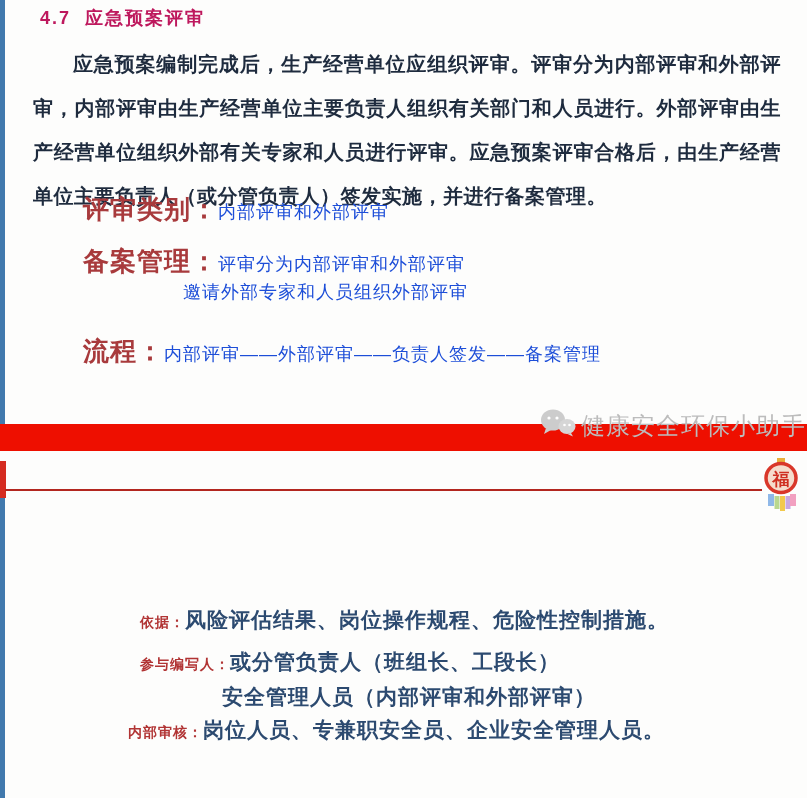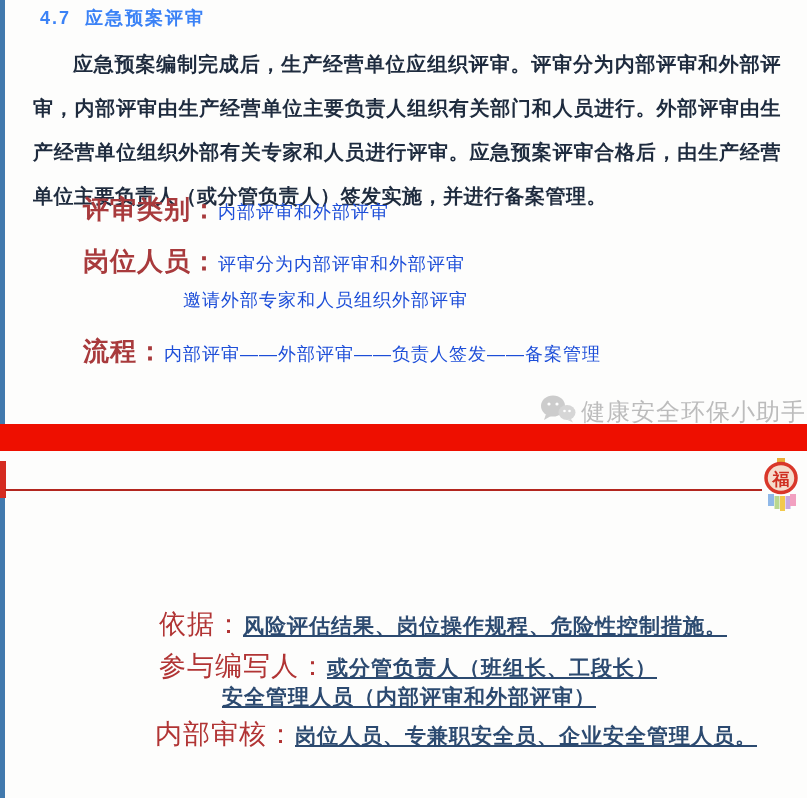--- a/index.html
+++ b/index.html
@@ -13,70 +13,70 @@
   .stripe.top{top:0;height:424px;}
   .stripe.bottom{top:498px;height:300px;}
   .red-left-seg{position:absolute;left:0;top:461px;width:6px;height:37px;background:#d52b20;}
   
   .red-bar{position:absolute;left:0;top:424px;width:807px;height:27px;background:#ee0f00;}
   
   .divider-line{position:absolute;left:5px;top:489px;width:757px;height:2px;background:#b3271f;}
   
   .heading{
     position:absolute;left:40px;top:6px;
-    font-size:18px;font-weight:bold;color:#3b82f6;letter-spacing:2px;
+    font-size:18px;font-weight:bold;color:#be185d;letter-spacing:2px;
     white-space:pre-wrap;
   }
   .paragraph{
     position:absolute;left:33px;top:42px;width:748px;
     font-size:20px;line-height:44px;font-weight:600;
     color:#1e2b3e;text-indent:2em;text-align:justify;letter-spacing:0.5px;
     margin:0;
   }
   .s1-row{position:absolute;white-space:nowrap;}
   .s1-row .lbl{color:#a83a3c;font-weight:bold;font-size:26px;letter-spacing:1px;}
   .s1-row .txt{color:#1d4ed8;font-size:18px;letter-spacing:1px;}
   .s1-row.r0{left:83px;top:192px;}
   .s1-row.r1{left:83px;top:244px;}
-  .s1-row.r2{left:183px;top:288px;}
+  .s1-row.r2{left:183px;top:280px;}
   .s1-row.r3{left:83px;top:334px;}
   
   .watermark{
-    position:absolute;left:540px;top:394px;
+    position:absolute;left:540px;top:408px;
     display:flex;align-items:center;gap:5px;
     color:#bcbcbc;font-size:24px;letter-spacing:1px;white-space:nowrap;
   }
   
   .s2-row{position:absolute;white-space:nowrap;}
-  .s2-row .lbl{color:#b13434;font-weight:normal;font-size:27px;letter-spacing:1px;margin-left:19px;}
-  .s2-row .txt{color:#2c4a70;font-size:21px;font-weight:600;letter-spacing:1px;text-decoration:underline;}
+  .s2-row .lbl{color:#b13434;font-weight:bold;font-size:14px;letter-spacing:1px;}
+  .s2-row .txt{color:#2c4a70;font-size:21px;font-weight:600;letter-spacing:1px;}
   .s2-row.r0{left:140px;top:606px;}
   .s2-row.r1{left:140px;top:648px;}
   .s2-row.r2{left:222px;top:683px;}
-  .s2-row.r3{left:136px;top:716px;}
+  .s2-row.r3{left:128px;top:716px;}
   .lantern{position:absolute;left:761px;top:458px;}
 </style>
 </head>
 <body>
 
 <div class="stripe top"></div>
 <div class="stripe bottom"></div>
 <div class="red-bar"></div>
 <div class="red-left-seg"></div>
 <div class="divider-line"></div>
 
 <div class="heading">4.7  应急预案评审</div>
 
 <p class="paragraph">应急预案编制完成后，生产经营单位应组织评审。评审分为内部评审和外部评审，内部评审由生产经营单位主要负责人组织有关部门和人员进行。外部评审由生产经营单位组织外部有关专家和人员进行评审。应急预案评审合格后，由生产经营单位主要负责人（或分管负责人）签发实施，并进行备案管理。</p>
 
 <div class="s1-row r0">
   <span class="lbl">评审类别：</span><span class="txt">内部评审和外部评审</span>
 </div>
 <div class="s1-row r1">
-  <span class="lbl">岗位人员：</span><span class="txt">评审分为内部评审和外部评审</span>
+  <span class="lbl">备案管理：</span><span class="txt">评审分为内部评审和外部评审</span>
 </div>
 <div class="s1-row r2">
   <span class="txt">邀请外部专家和人员组织外部评审</span>
 </div>
 <div class="s1-row r3">
   <span class="lbl">流程：</span><span class="txt">内部评审——外部评审——负责人签发——备案管理</span>
 </div>
 
 <div class="watermark">
   <span>

